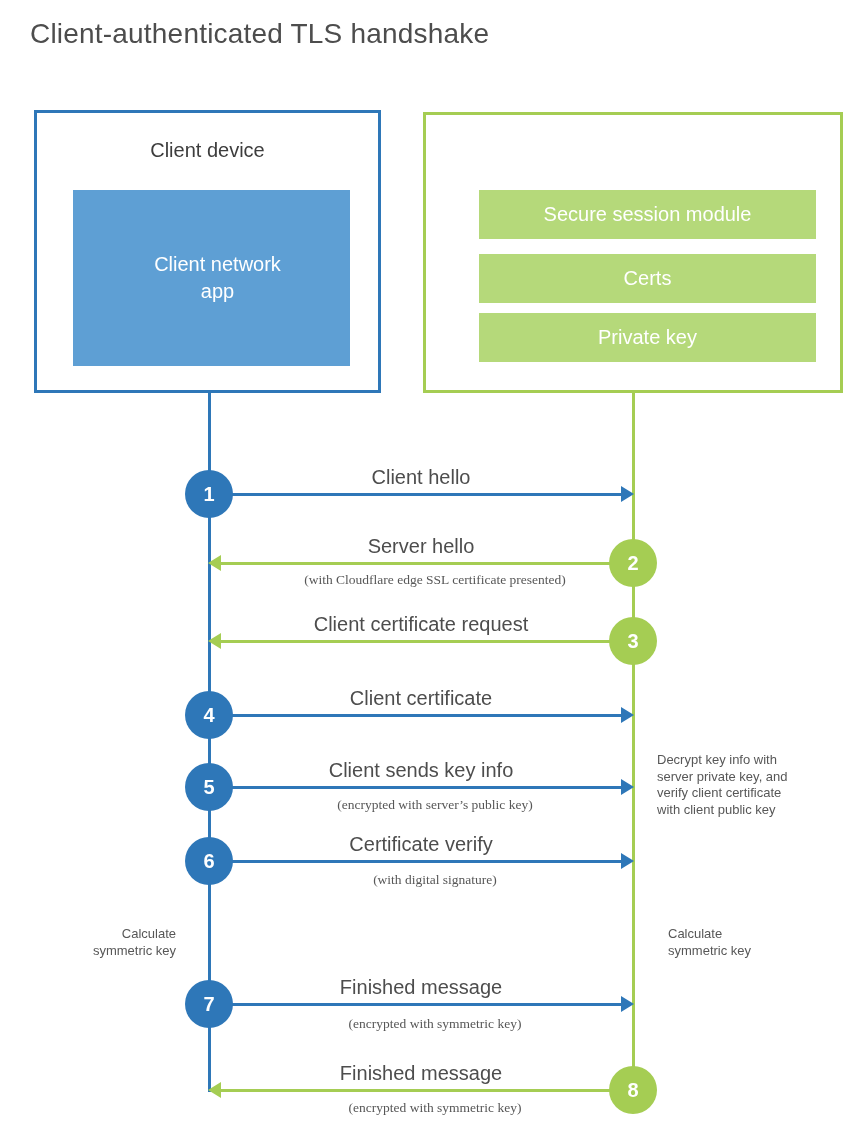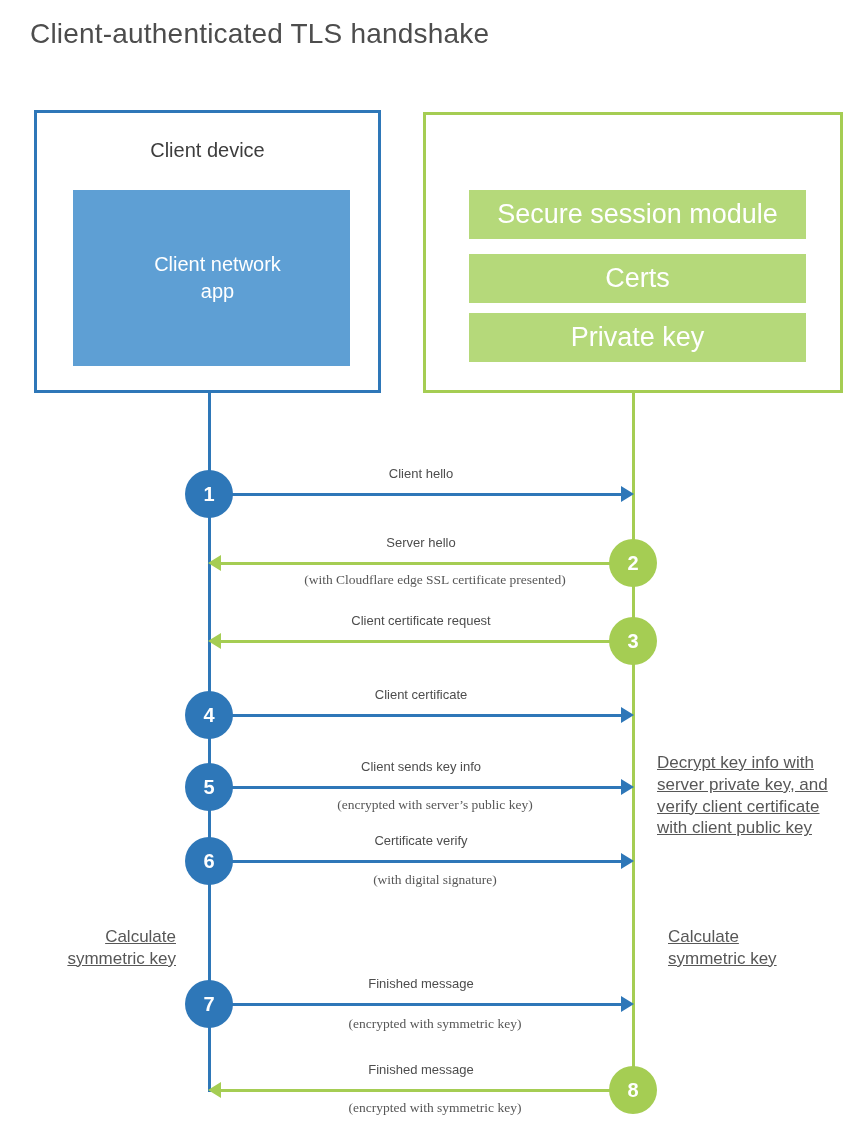--- a/index.html
+++ b/index.html
@@ -23,22 +23,22 @@
   .actor-box{position:absolute;background:#fff;}
   .client-box{left:34px;top:110px;width:347px;height:283px;border:3px solid var(--blue);}
   .server-box{left:423px;top:112px;width:420px;height:281px;border:3px solid var(--green);}
   .actor-title{position:absolute;left:0;right:0;text-align:center;font-size:20px;font-weight:400;
     color:var(--text-dark);}
   .client-box .actor-title{top:26px;}
   .server-box .actor-title{top:24px;}
   .client-app{position:absolute;left:36px;top:77px;width:277px;height:176px;background:var(--light-blue);
     display:flex;align-items:center;justify-content:center;text-align:center;color:#fff;font-size:20px;
     white-space:pre-line;line-height:1.35;padding-left:12px;}
-  .server-bar{position:absolute;left:43px;width:337px;height:49px;background:var(--light-green);
-    display:flex;align-items:center;justify-content:center;color:#fff;font-size:27px;}
+  .server-bar{position:absolute;left:53px;width:337px;height:49px;background:var(--light-green);
+    display:flex;align-items:center;justify-content:center;color:#fff;font-size:20px;}
   .bar-1{top:75px;}
   .bar-2{top:139px;}
   .bar-3{top:198px;}
 
   
   .lifeline{position:absolute;width:3px;}
   .lifeline-client{left:208px;top:393px;height:699px;background:var(--blue);}
   .lifeline-server{left:632px;top:393px;height:697px;background:var(--green);}
 
   
@@ -50,25 +50,25 @@
   .arrow.to-client .shaft{left:11px;right:1px;background:var(--green);}
   .arrow.to-client .head{left:0;border-right:13px solid var(--green);}
 
   
   .badge{position:absolute;width:48px;height:48px;border-radius:50%;display:flex;align-items:center;
     justify-content:center;color:#fff;font-size:20px;font-weight:700;z-index:5;}
   .badge.blue{background:var(--blue);}
   .badge.green{background:var(--green);}
 
   
-  .msg-label{position:absolute;left:209px;width:424px;text-align:center;font-size:13px;color:var(--text-mid);}
+  .msg-label{position:absolute;left:209px;width:424px;text-align:center;font-size:20px;color:var(--text-mid);}
   .msg-sublabel{position:absolute;left:223px;width:424px;text-align:center;font-size:13.5px;color:var(--text-gray);font-family:Liberation Serif, serif;}
 
   
-  .side-note{position:absolute;font-size:17px;color:var(--text-gray);white-space:pre-line;line-height:1.28;text-decoration:underline;}
+  .side-note{position:absolute;font-size:13px;color:var(--text-gray);white-space:pre-line;line-height:1.28;}
   .note-decrypt{left:657px;top:752px;width:195px;text-align:left;}
   .note-calc-left{left:36px;top:926px;width:140px;text-align:right;}
   .note-calc-right{left:668px;top:926px;width:140px;text-align:left;}
 </style>
 </head>
 <body>
 
 <div class="canvas">
 
   <div class="diagram-title">Client-authenticated TLS handshake</div>

